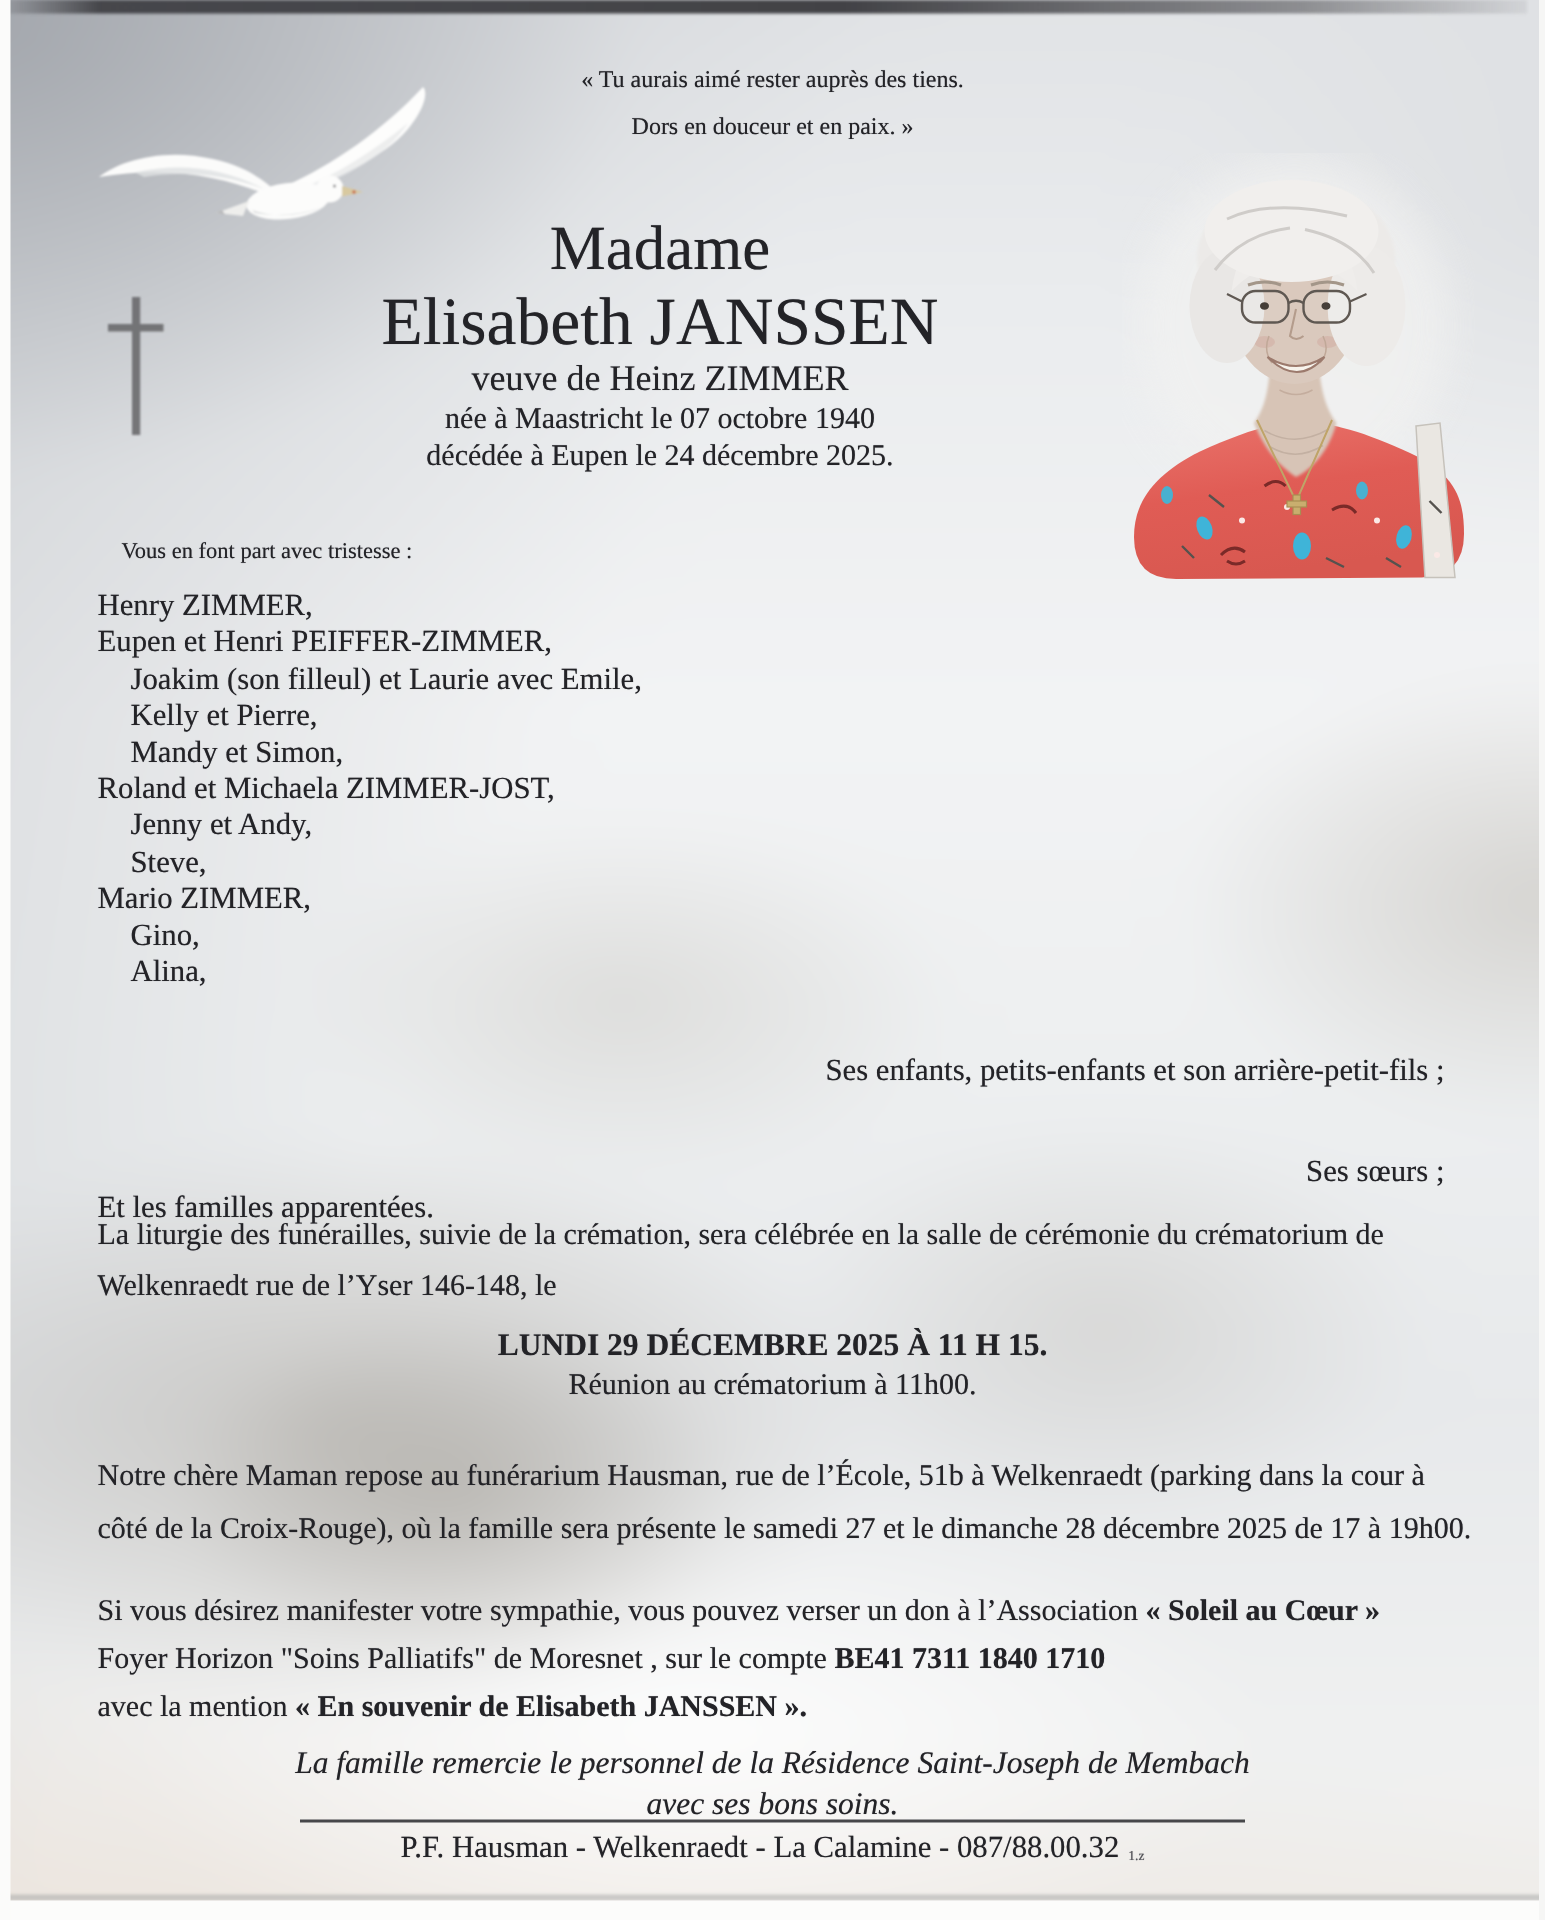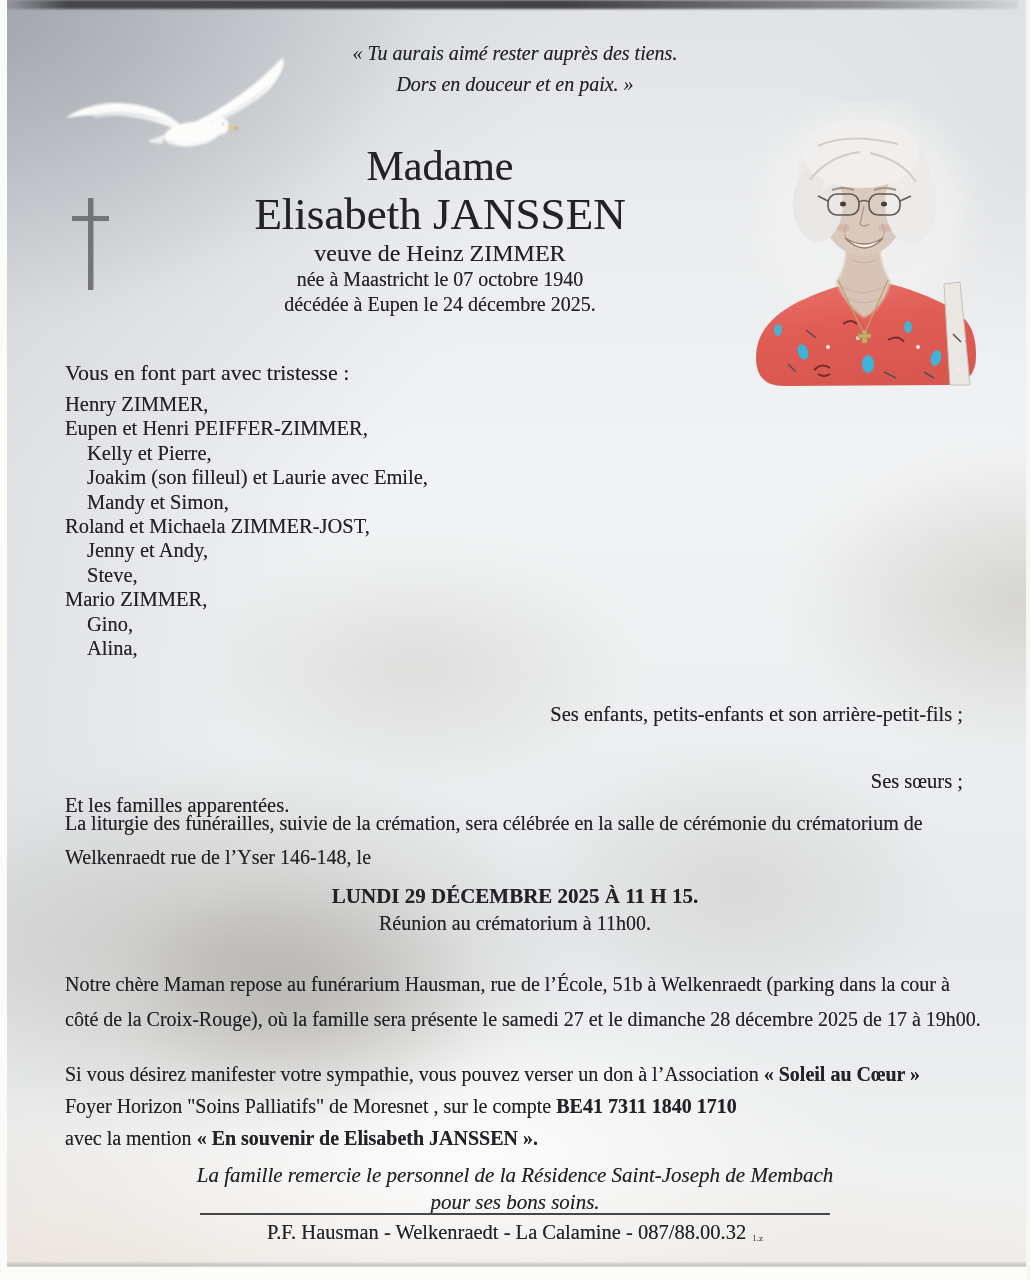--- a/index.html
+++ b/index.html
@@ -19,28 +19,28 @@
       linear-gradient(6deg, rgba(231,217,204,0.60), rgba(231,217,204,0) 16%),
       linear-gradient(180deg, #dfe1e4 0%, #eaecee 18%, #f2f3f4 38%, #edeff0 55%, #e7e9eb 72%, #eff0f0 88%, #f2f1ef 100%);}
   .top-edge{position:absolute;left:6px;right:12px;top:0;height:9px;filter:blur(1px);
     background:linear-gradient(90deg, rgba(60,60,64,0.15), rgba(52,52,56,0.85) 6%, rgba(48,48,52,0.9) 55%, rgba(70,70,74,0.55) 85%, rgba(120,120,124,0.12));}
   .left-edge{position:absolute;left:0;top:0;bottom:0;width:7px;background:#fbfbfa;}
   .right-edge{position:absolute;right:0;top:0;bottom:0;width:4px;background:#f6f6f5;}
   .bottom-line{position:absolute;left:0;right:0;bottom:13px;height:4px;background:rgba(168,170,168,0.55);filter:blur(1.2px);}
   .bottom-edge{position:absolute;left:0;right:0;bottom:0;height:13px;background:#fcfcfb;}
   .abs{position:absolute;}
   .soft{text-shadow:0 0 0.5px rgba(35,35,43,0.55);}
-  .quote{top:38px;left:0;width:100%;text-align:center;font-size:20px;line-height:31px;font-style:italic;}
+  .quote{top:38px;left:0;width:100%;text-align:center;font-size:16px;line-height:31px;}
   .titleblock{left:20px;width:840px;text-align:center;}
   .t-madame{top:142px;font-size:42px;}
   .t-name{top:188px;font-size:45px;}
   .t-veuve{top:240px;font-size:24px;}
   .t-born{top:268px;font-size:20px;}
   .t-died{top:293px;font-size:20px;}
-  .intro{top:360px;left:65px;font-size:22px;}
+  .intro{top:360px;left:81px;font-size:15px;}
   .family{top:392px;left:65px;width:898px;font-size:20.5px;line-height:24.4px;}
   .fam.ind{padding-left:22px;}
   .fam.right{text-align:right;margin-top:42px;}
   .par{font-size:20px;}
   .liturgy{top:806px;left:65px;width:915px;line-height:34px;}
   .date-line{top:884px;left:0;width:100%;text-align:center;font-size:21px;font-weight:700;}
   .meeting-line{top:912px;left:0;width:100%;text-align:center;font-size:20px;}
   .repose{top:967px;left:65px;width:920px;line-height:34.5px;}
   .donation{top:1058px;left:65px;width:920px;line-height:32px;}
   .b{font-weight:700;}
@@ -163,22 +163,22 @@
   <div class="abs titleblock t-madame soft">Madame</div>
   <div class="abs titleblock t-name soft">Elisabeth JANSSEN</div>
   <div class="abs titleblock t-veuve soft">veuve de Heinz ZIMMER</div>
   <div class="abs titleblock t-born soft">née à Maastricht le 07 octobre 1940</div>
   <div class="abs titleblock t-died soft">décédée à Eupen le 24 décembre 2025.</div>
 
   <div class="abs intro soft">Vous en font part avec tristesse :</div>
   <div class="abs family soft" id="family-list">
       <div class="fam">Henry ZIMMER,</div>
       <div class="fam">Eupen et Henri PEIFFER-ZIMMER,</div>
+      <div class="fam ind">Joakim (son filleul) et Laurie avec Emile,</div>
       <div class="fam ind">Kelly et Pierre,</div>
-      <div class="fam ind">Joakim (son filleul) et Laurie avec Emile,</div>
       <div class="fam ind">Mandy et Simon,</div>
       <div class="fam">Roland et Michaela ZIMMER-JOST,</div>
       <div class="fam ind">Jenny et Andy,</div>
       <div class="fam ind">Steve,</div>
       <div class="fam">Mario ZIMMER,</div>
       <div class="fam ind">Gino,</div>
       <div class="fam ind">Alina,</div>
       <div class="fam right">Ses enfants, petits-enfants et son arrière-petit-fils ;</div>
       <div class="fam right">Ses sœurs ;</div>
       <div class="fam">Et les familles apparentées.</div>
@@ -194,21 +194,21 @@
       <div class="pline">Notre chère Maman repose au funérarium Hausman, rue de l’École, 51b à Welkenraedt (parking dans la cour à</div>
       <div class="pline">côté de la Croix-Rouge), où la famille sera présente le samedi 27 et le dimanche 28 décembre 2025 de 17 à 19h00.</div>
     </div>
   <div class="abs par donation soft" id="donation">
       <div class="pline"><span>Si vous désirez manifester votre sympathie, vous pouvez verser un don à l’Association </span><span class="b">« Soleil au Cœur »</span></div>
       <div class="pline"><span>Foyer Horizon "Soins Palliatifs" de Moresnet , sur le compte </span><span class="b">BE41 7311 1840 1710</span></div>
       <div class="pline"><span>avec la mention </span><span class="b">« En souvenir de Elisabeth JANSSEN ».</span></div>
     </div>
 
   <div class="abs thanks thanks1 soft">La famille remercie le personnel de la Résidence Saint-Joseph de Membach</div>
-  <div class="abs thanks thanks2 soft">pour ses bons soins.</div>
+  <div class="abs thanks thanks2 soft">avec ses bons soins.</div>
   <div class="abs rule"></div>
   <div class="abs footer soft">
     <span>P.F. Hausman - Welkenraedt - La Calamine - 087/88.00.32</span><span class="mark">1.z</span>
   </div>
 
   <div class="bottom-line abs"></div>
   <div class="bottom-edge abs"></div>
   <div class="left-edge abs"></div>
   <div class="right-edge abs"></div>
 </div>

